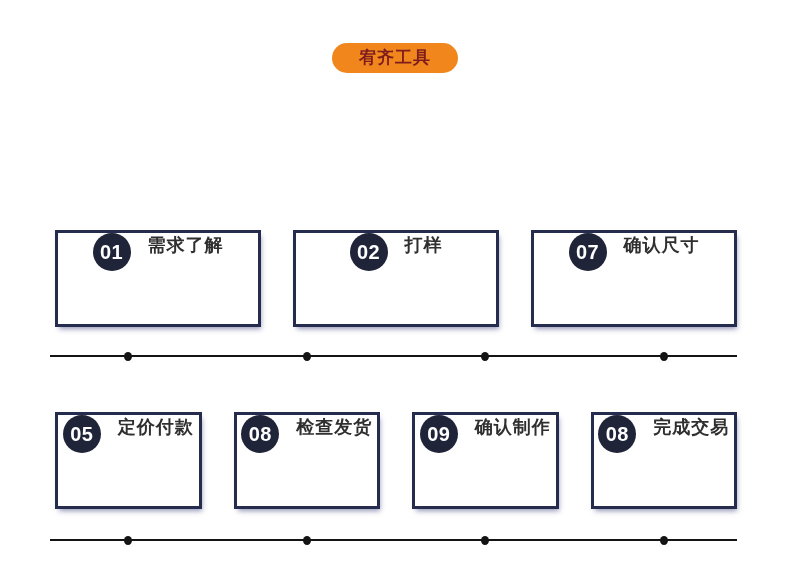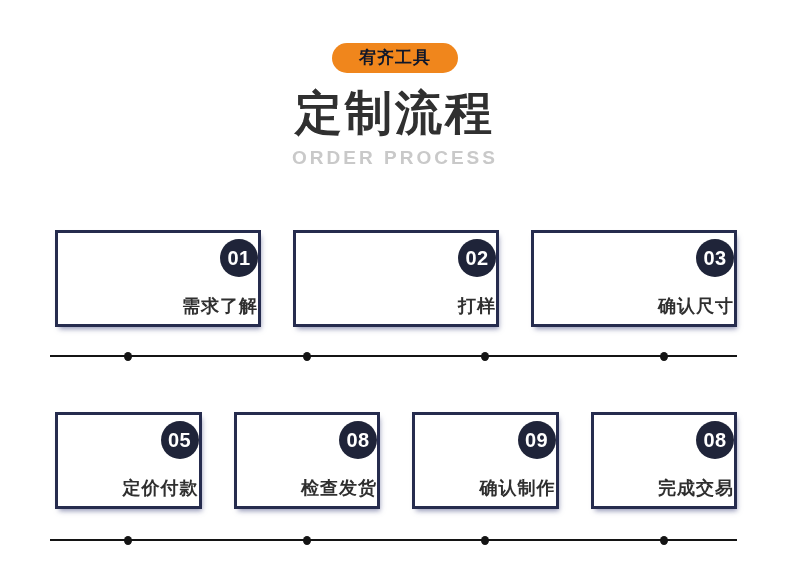--- a/index.html
+++ b/index.html
@@ -20,21 +20,21 @@
     --title: #303030;
     --subtitle: #C9C9C9;
     --line: #141414;
   }
   .badge {
     position: absolute;
     top: 43px;
     left: 50%;
     transform: translateX(-50%);
     background: var(--accent);
-    color: #0f172a;
+    color: #7f1d1d;
     font-size: 17px;
     font-weight: bold;
     padding: 0 27px;
     height: 30px;
     line-height: 30px;
     border-radius: 15px;
     letter-spacing: 1px;
     white-space: nowrap;
   }
   .title {
@@ -70,22 +70,22 @@
     gap: 32px;
   }
   .row-1 { top: 230px; }
   .row-2 { top: 412px; border-radius: 16px; }
   .step-card {
     flex: 1;
     background: #ffffff;
     border: 3px solid var(--border);
     box-shadow: 2px 4px 5px -2px rgba(62, 70, 125, 0.55);
     display: flex;
-    flex-direction: column;
-    align-items: flex-end;
+    flex-direction: row;
+    align-items: flex-start;
     justify-content: center;
     gap: 17px;
     box-sizing: border-box;
   }
   .step-number {
     width: 38px;
     height: 38px;
     border-radius: 50%;
     background: var(--circle);
     color: #ffffff;
@@ -140,35 +140,33 @@
 </style>
 </head>
 <body>
 
 <div class="page" style="--accent: #F0861C; --border: #262C4E; --circle: #1F2439; --title: #303030; --subtitle: #C9C9C9; --line: #141414;">
 
   <div class="badge">
     <span>宥齐工具</span>
   </div>
 
-  <h1 class="title">定制流程</h1>
-
-  <div class="subtitle">ORDER PROCESS</div>
+
 
   <div class="steps-row row-1">
       <div class="step-card">
         <div class="step-number">01</div>
         <div class="step-label">需求了解</div>
       </div>
       <div class="step-card">
         <div class="step-number">02</div>
         <div class="step-label">打样</div>
       </div>
       <div class="step-card">
-        <div class="step-number">03</div>
+        <div class="step-number">07</div>
         <div class="step-label">确认尺寸</div>
       </div>
     </div>
 
   <div class="timeline tl-1">
     <div class="tl-line"></div>
     <div class="tl-dots">
         <div class="tl-cell">
           <span class="tl-dot"></span>
         </div>

